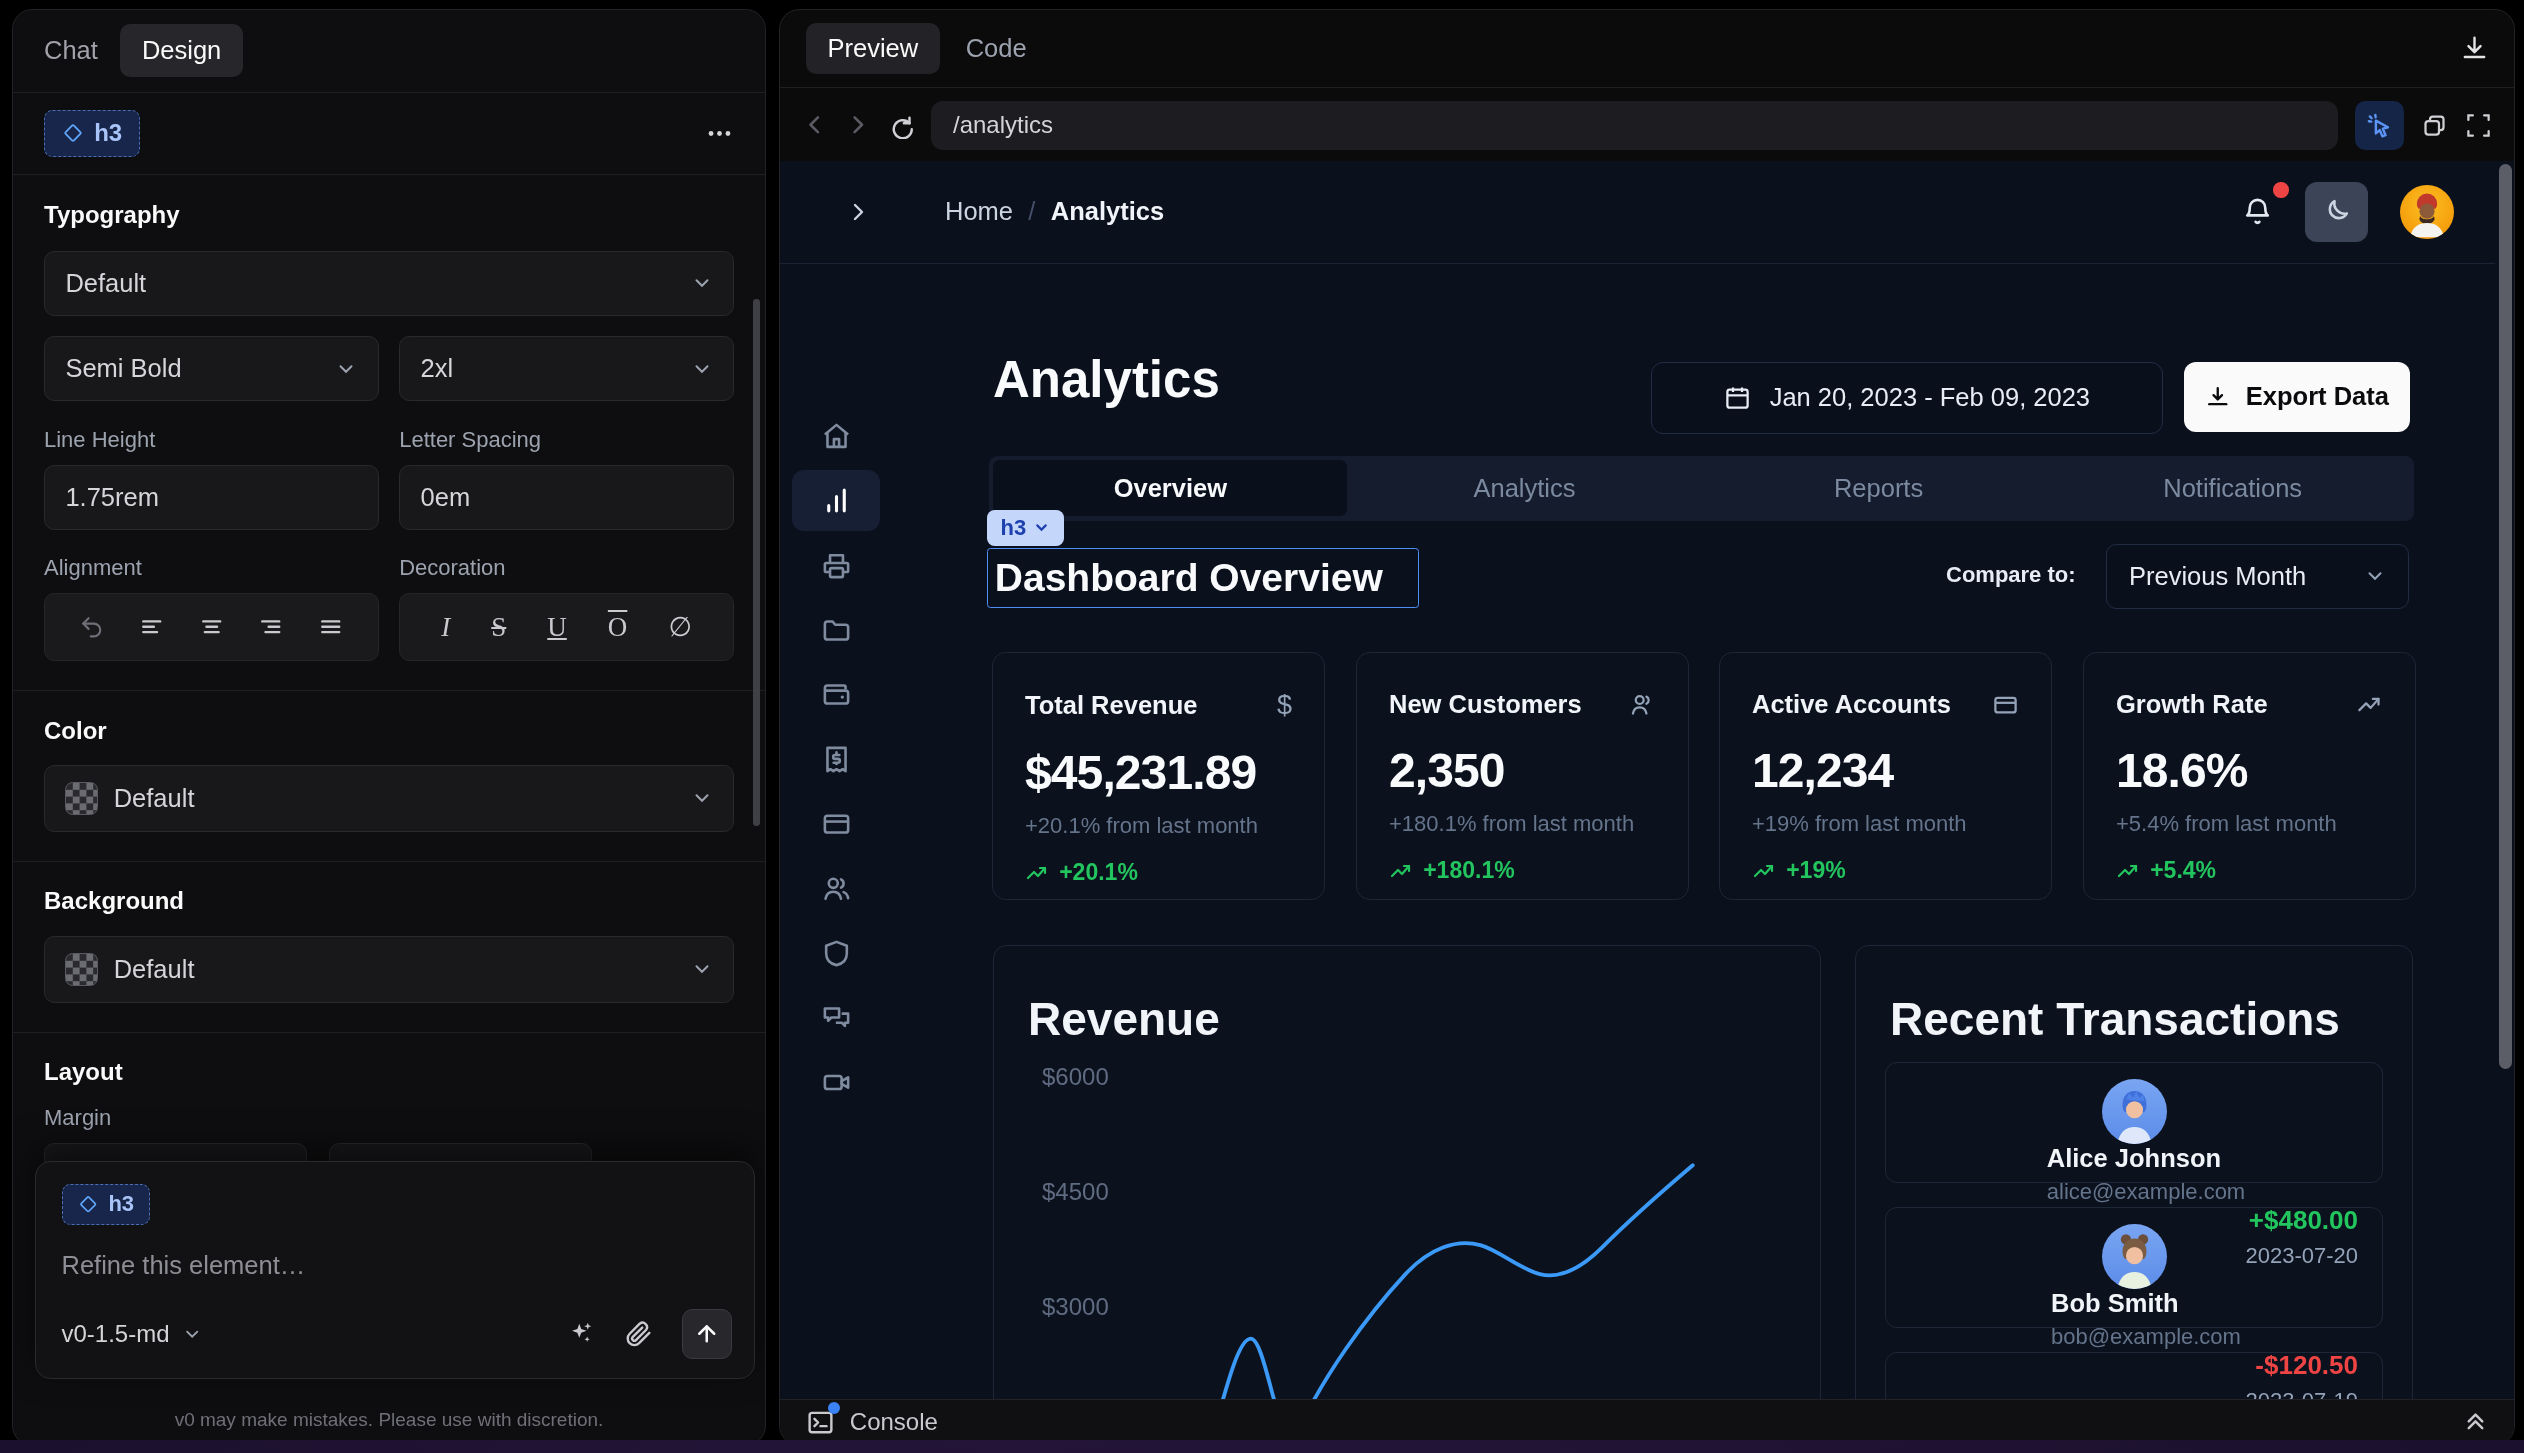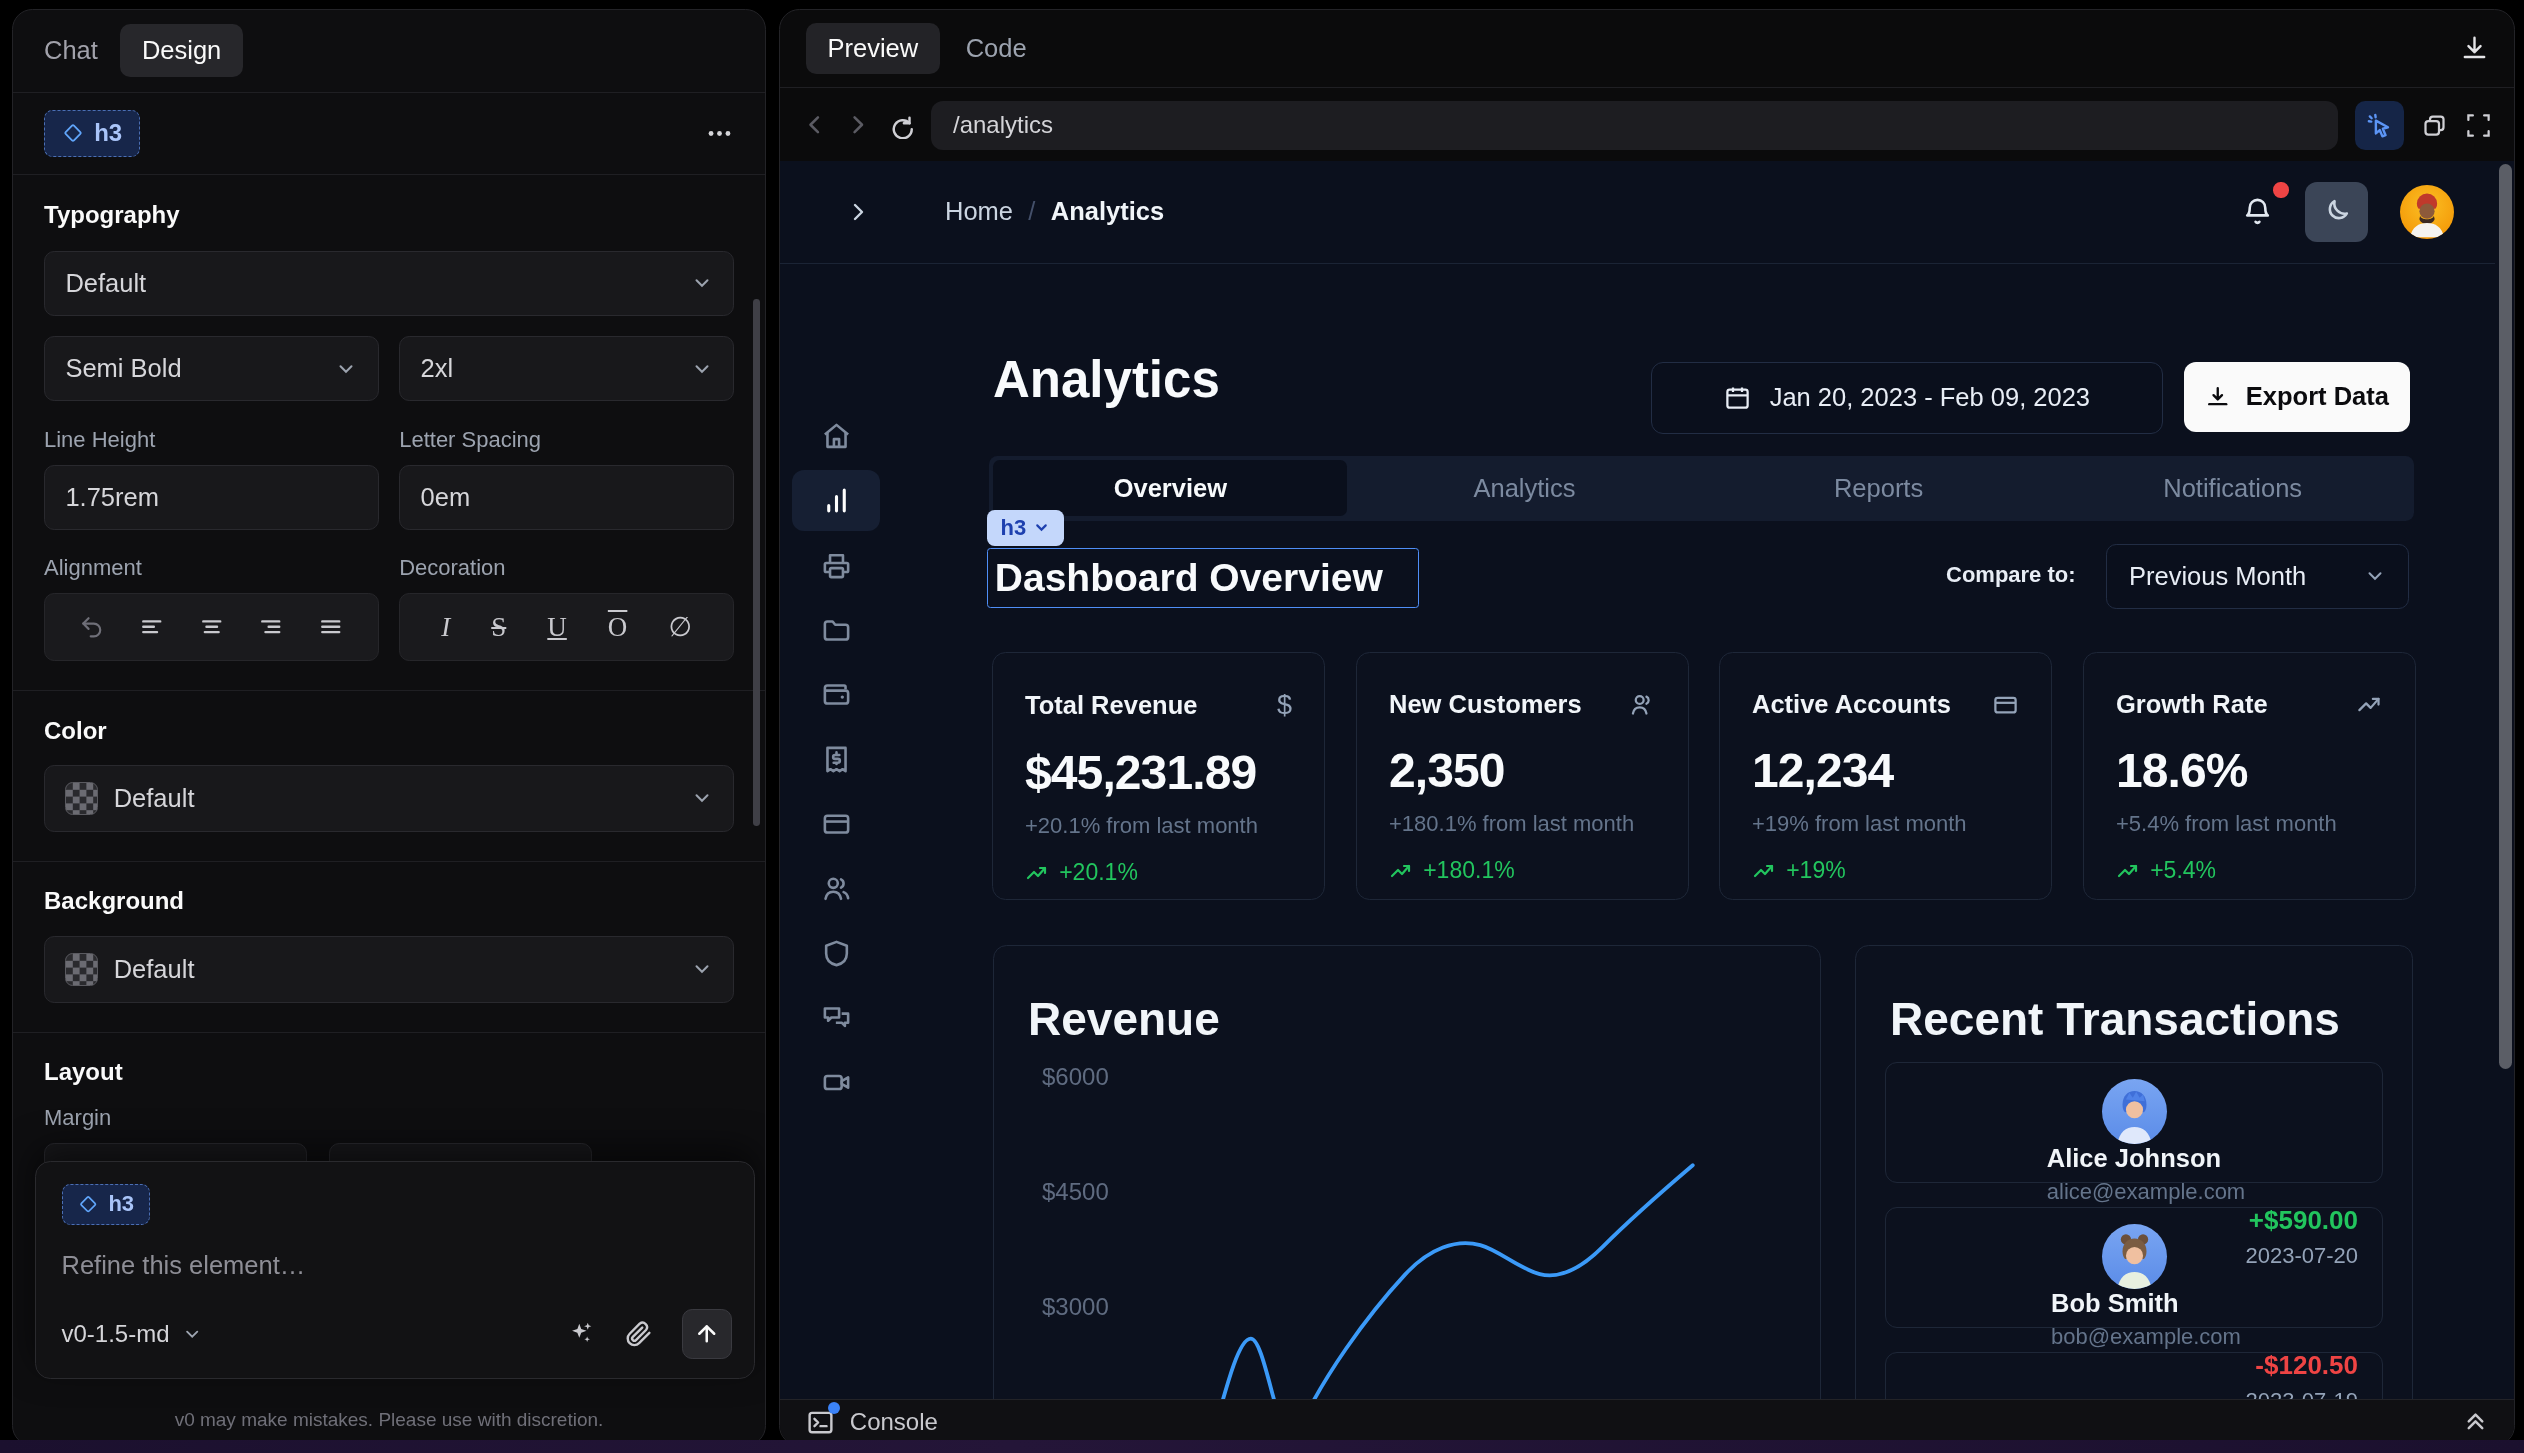--- a/index.html
+++ b/index.html
@@ -75,21 +75,21 @@
   .el-chip{position:absolute;left:207px;top:349px;height:36px;padding:0 13.6px;background:#c4d7fb;border-radius:7.7px;display:flex;align-items:center;gap:6.8px;color:#1e40af;font-size:22px;font-weight:700;}
   .heading-box{position:absolute;left:207px;top:387px;width:432px;height:60px;border:1.7px solid #4f8ef7;border-radius:3.4px;display:flex;align-items:center;padding-left:6.8px;box-sizing:border-box;}
   .heading-box .h{font-size:39px;font-weight:700;color:#f8fafc;white-space:nowrap;}
   .compare-label{position:absolute;left:1166px;top:401px;font-size:22px;font-weight:600;color:#e8edf5;}
   .compare-dd{position:absolute;left:1326px;top:383px;width:303px;height:65px;border:0.9px solid #222d44;background:#0a0f1c;border-radius:10.2px;display:flex;align-items:center;padding:0 22px;box-sizing:border-box;color:#e8edf5;font-size:25.5px;}
   .stat-card{position:absolute;top:491px;width:333px;height:248px;background:#0c111e;border:0.9px solid #1e2738;border-radius:13.6px;padding:37px 32px;box-sizing:border-box;}
   .stat-head{display:flex;align-items:center;justify-content:space-between;color:#94a3b8;gap:20px;}
   .stat-title{font-size:25.5px;font-weight:600;color:#f1f5f9;}
   .stat-value{margin-top:24px;font-size:48px;font-weight:700;color:#f8fafc;letter-spacing:-0.9px;}
   .stat-sub{margin-top:13.6px;font-size:22px;color:#64748b;}
-  .stat-trend{margin-top:20.4px;font-size:23px;color:#22c55e;display:flex;align-items:center;gap:10.2px;}
+  .stat-trend{margin-top:20.4px;font-size:23px;color:#22c55e;display:flex;align-items:center;gap:10.2px;font-weight:bold;}
   .panel-card{position:absolute;top:784px;height:629px;background:#0c111e;border:0.9px solid #1e2738;border-radius:13.6px;box-sizing:border-box;overflow:hidden;}
   .rev-card{left:213px;width:828px;}
   .trans-card{left:1075px;width:558px;}
   .card-title{position:absolute;left:34px;top:46px;font-size:46px;font-weight:700;color:#f1f5f9;}
   .tick{position:absolute;left:48px;font-size:24px;color:#5b6congue778;}
   .tick{color:#5f6b80;}
   .tx-item{position:absolute;left:29px;right:29px;height:121px;border:0.9px solid #1e2738;border-radius:12px;display:flex;align-items:center;padding:16px 24px;box-sizing:border-box;flex-direction:column;}
   .tx-avatar{width:65px;height:65px;border-radius:50%;background:linear-gradient(180deg,#79a5f2,#5b8ce8);position:relative;overflow:hidden;flex:none;}
   .tx-mid{margin-left:24px;}
   .tx-name{font-size:25.5px;font-weight:600;color:#f1f5f9;}
@@ -595,21 +595,21 @@
                   <circle cx="38" cy="36" r="10" fill="#f0c0a0"></circle>
                   <path d="M28 24l4-8 4 6 4-7 4 7 4-4 2 8z" fill="#4f82e8"></path>
                   <path d="M18 76c2-14 10-20 20-20s18 6 20 20z" fill="#dfe8fb"></path>
                 </svg>
             </span>
             <span class="tx-mid">
               <div class="tx-name">Alice Johnson</div>
               <div class="tx-email">alice@example.com</div>
             </span>
             <span class="tx-right">
-              <div class="tx-amt amt-pos">+$590.00</div>
+              <div class="tx-amt amt-pos">+$480.00</div>
               <div class="tx-date">2023-07-20</div>
             </span>
           </div>
 
           <div class="tx-item" style="top:261px">
             <span class="tx-avatar">
               <svg width="65" height="65" viewBox="0 0 76 76">
                   <circle cx="28" cy="18" r="6" fill="#6b4f3a"></circle>
                   <circle cx="48" cy="18" r="6" fill="#6b4f3a"></circle>
                   <path d="M24 32c0-9 6-15 14-15s14 6 14 15c0 4-1 7-3 9H27c-2-2-3-5-3-9z" fill="#7a5c42"></path>

